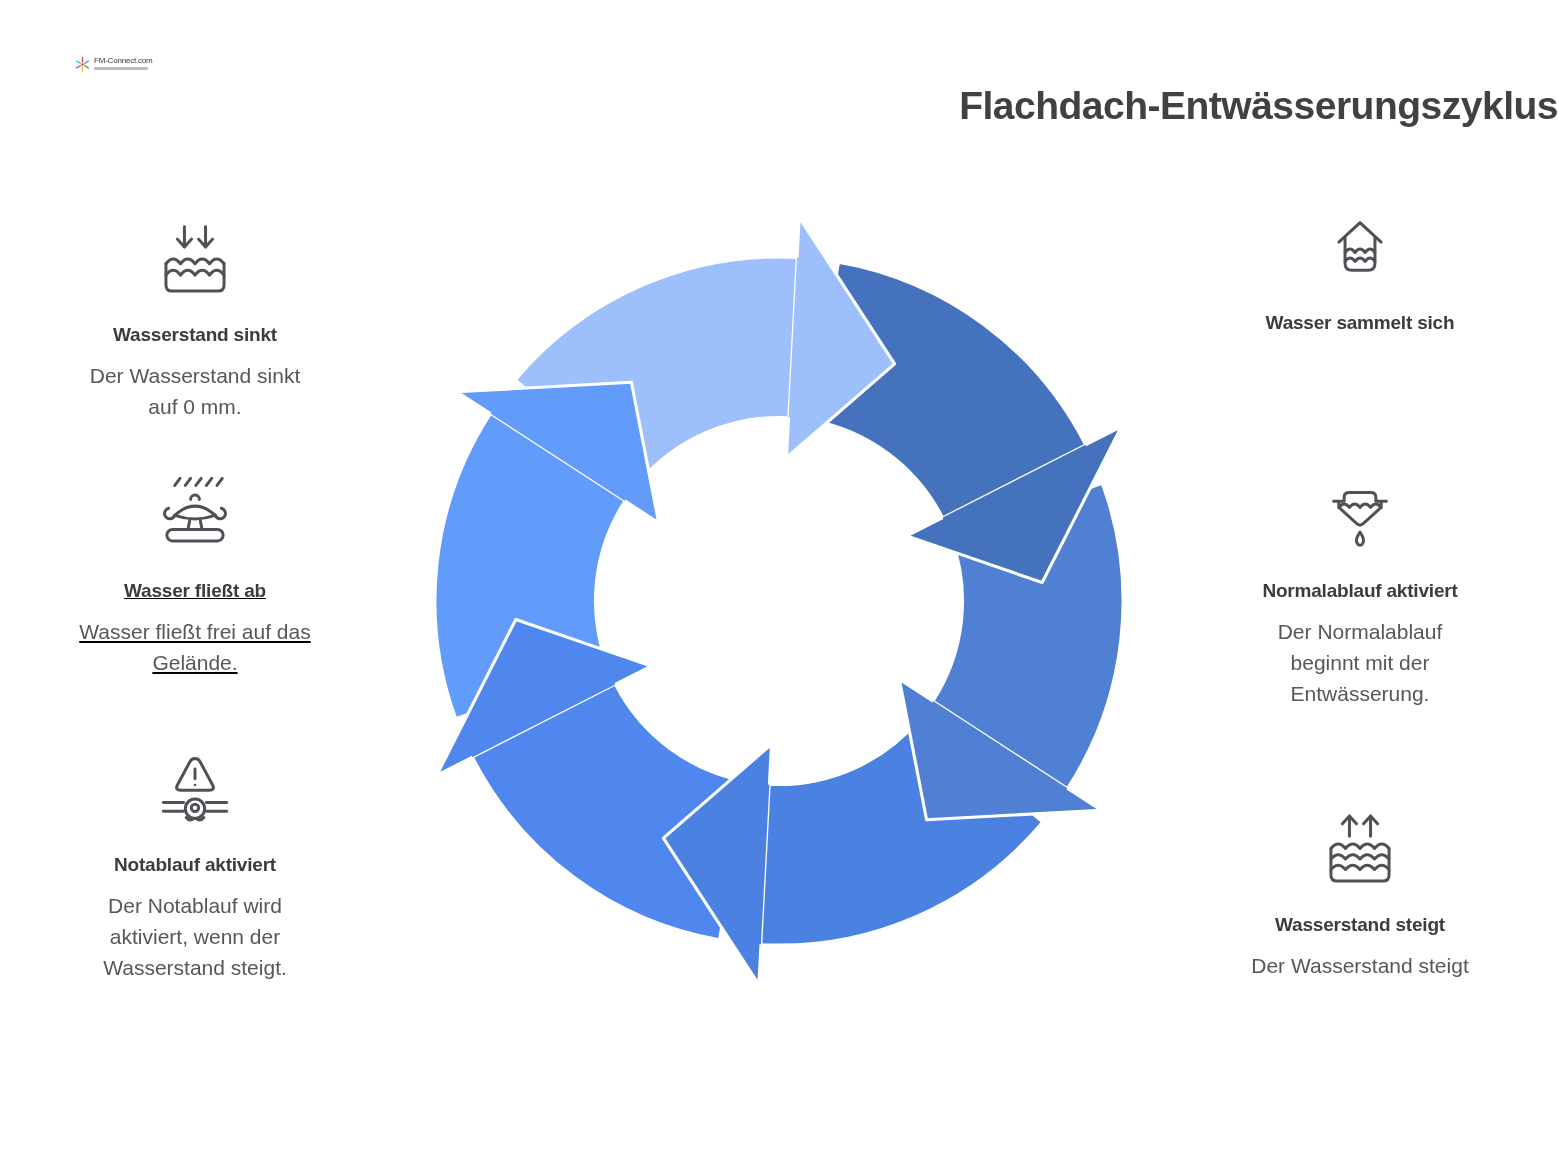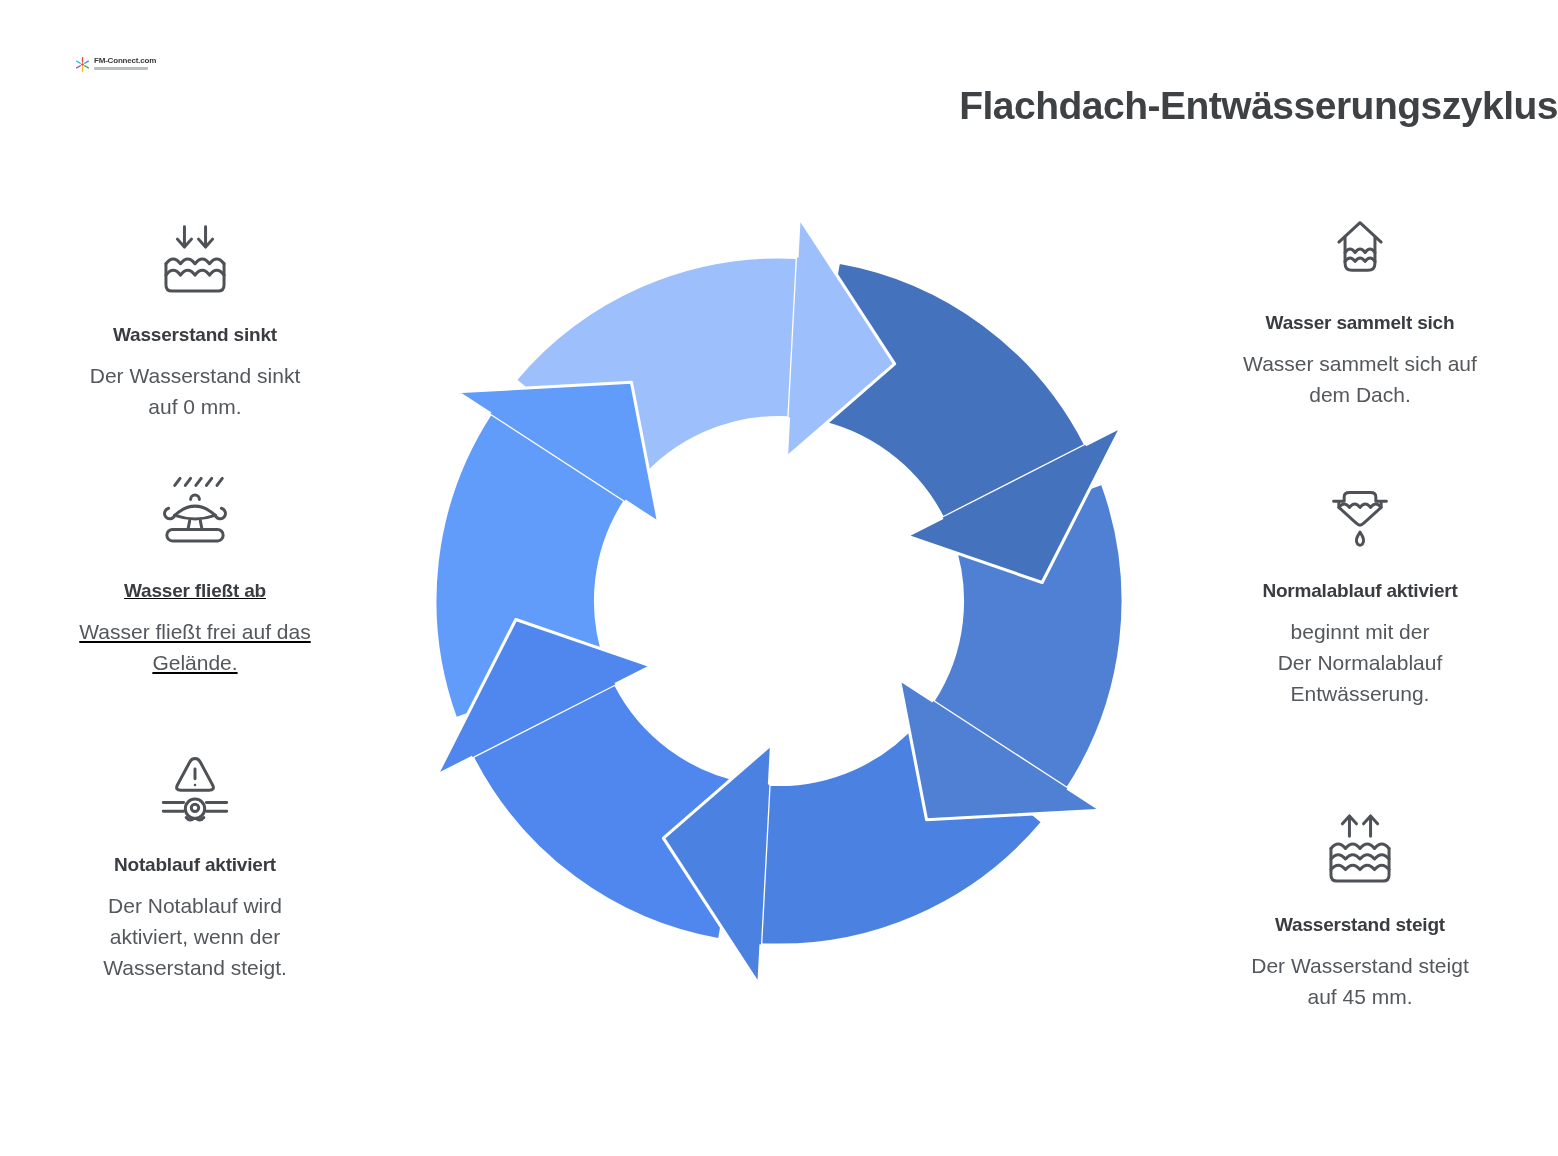--- a/index.html
+++ b/index.html
@@ -4,21 +4,21 @@
 <style>
   html,body{margin:0;padding:0;background:#ffffff;}
   .canvas{
     position:relative;width:1558px;height:1156px;overflow:hidden;
     background:#ffffff;font-family:"Liberation Sans", sans-serif;
   }
   
   .logo{position:absolute;left:74px;top:56px;display:flex;align-items:flex-start;gap:3px;}
   .logo-star{width:17px;height:17px;flex:0 0 auto;}
   .logo-txt{display:flex;flex-direction:column;}
-  .logo-name{font-size:8px;font-weight:bold;color:#3a3a3a;letter-spacing:-0.2px;line-height:10px;}
+  .logo-name{font-size:8px;font-weight:normal;color:#3a3a3a;letter-spacing:-0.2px;line-height:10px;}
   .logo-tag{width:54px;height:3px;background:#b9bec4;margin-top:1px;border-radius:1px;}
   
   .page-title{
     position:absolute;top:84px;left:0;width:100%;text-align:right;
     font-size:39px;font-weight:800;color:#3f4245;letter-spacing:-0.5px;
   }
   
   .cycle{position:absolute;left:364px;top:186px;width:830px;height:830px;}
   .abody{stroke:#ffffff;stroke-width:2.2;}
   .ahead{stroke:none;}
@@ -155,50 +155,45 @@
   </div>
 
   <div class="step pos-r1">
     <svg class="ic" viewBox="0 0 100 100">
       <path d="M26 41 L50 19 L74 41"></path>
       <path d="M33 35 V65 Q33 73 41 73 H59 Q67 73 67 65 V35"></path>
       <path d="M33 53 q5.7 -8 11.4 0 q5.7 -8 11.4 0 q5.7 -8 11.2 0"></path>
       <path d="M33 63 q5.7 -8 11.4 0 q5.7 -8 11.4 0 q5.7 -8 11.2 0"></path>
     </svg>
     <h3>Wasser sammelt sich</h3>
-    <p>
-      <span>Wasser sammelt sich auf</span>
-      <span>dem Dach.</span>
-    </p>
   </div>
 
   <div class="step pos-r2">
     <svg class="ic" viewBox="0 0 100 100">
       <path d="M20 31 H32 V26 Q32 21 38 21 H62 Q68 21 68 26 V31 H80"></path>
       <path d="M26 32 V38 L46 56 Q50 60 54 56 L74 38 V32"></path>
       <path d="M26 38 q6 -8 12 0 q6 -8 12 0 q6 -8 12 0 q6 -8 12 0"></path>
       <path d="M50 66 C45.5 72.5 44.5 76.5 47.2 79.5 Q50 82.5 52.8 79.5 C55.5 76.5 54.5 72.5 50 66 Z"></path>
     </svg>
     <h3>Normalablauf aktiviert</h3>
     <p>
+      <span>Der Normalablauf</span>
       <span>beginnt mit der</span>
-      <span>Der Normalablauf</span>
       <span>Entwässerung.</span>
     </p>
   </div>
 
   <div class="step pos-r3">
     <svg class="ic" viewBox="0 0 100 100">
       <path d="M38 32 V11 M30 18 L38 9 L46 18"></path>
       <path d="M62 32 V11 M54 18 L62 9 L70 18"></path>
       <path d="M17 46 V76 Q17 83 24 83 H76 Q83 83 83 76 V46"></path>
       <path d="M17 46 q8.25 -10 16.5 0 q8.25 -10 16.5 0 q8.25 -10 16.5 0 q8.25 -10 16.5 0"></path>
       <path d="M17 58 q8.25 -10 16.5 0 q8.25 -10 16.5 0 q8.25 -10 16.5 0 q8.25 -10 16.5 0"></path>
       <path d="M17 70 q8.25 -10 16.5 0 q8.25 -10 16.5 0 q8.25 -10 16.5 0 q8.25 -10 16.5 0"></path>
     </svg>
     <h3>Wasserstand steigt</h3>
     <p>
       <span>Der Wasserstand steigt</span>
-      <span>auf 45 mm.</span>
     </p>
   </div>
 
 </div>
 
 </body></html>

